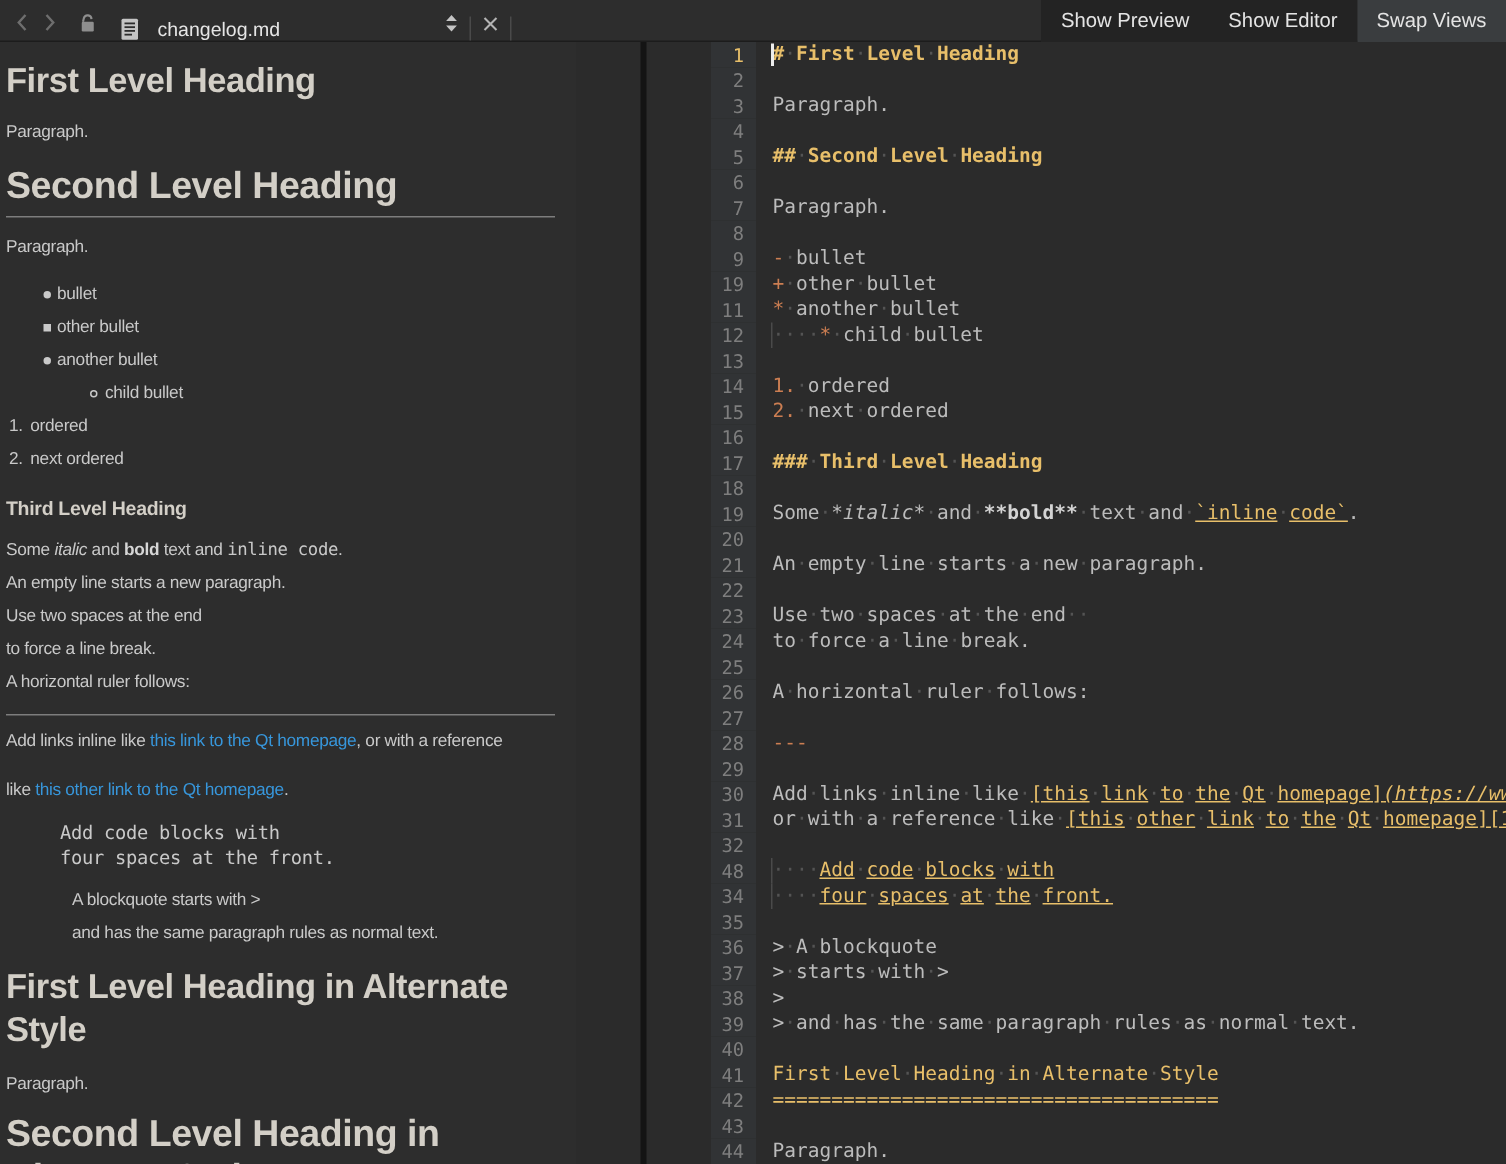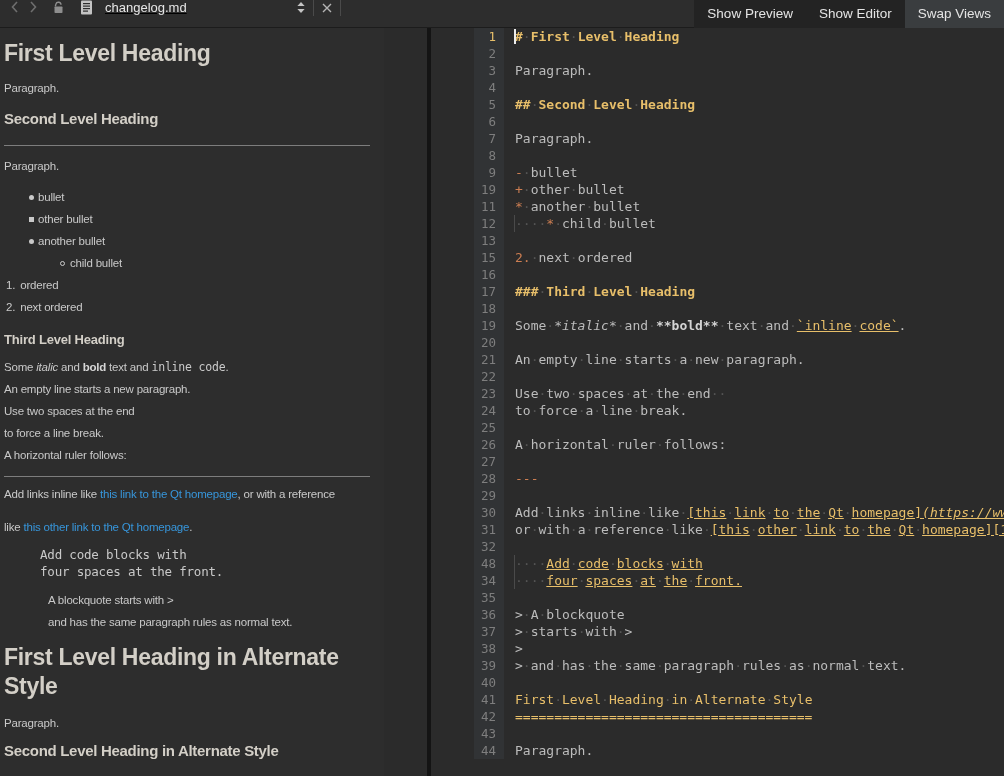--- a/index.html
+++ b/index.html
@@ -1,39 +1,39 @@
 <!DOCTYPE html>
 <html><head>
 <meta charset="utf-8">
 <style>
   * { margin:0; padding:0; box-sizing:border-box; }
   html,body { background:#1e1e1e; }
   .app { width:1004px; height:776px; background:#2b2b2b; font-family:"Liberation Sans",sans-serif; overflow:hidden; position:relative; }
 
   
   .tabbar { height:28px; background:#2d2d2d; border-bottom:1px solid #1c1c1c; display:flex; align-items:center; }
-  .tabstrip { display:flex; align-items:flex-start; width:348px; height:100%;text-decoration:underline; }
+  .tabstrip { display:flex; align-items:flex-end; width:348px; height:100%; }
   .navbtn { margin-left:10px; display:flex; align-items:center; }
   .icon-gap { margin-left:14px; display:flex; align-items:center; }
   .filename { margin-left:12px; color:#e6e6e6; font-size:13px; flex:1; }
   .vsep { width:1px; height:16px; background:#4a4a4a; margin:0 7px; }
   .spacer { flex:1; }
   .tb-btn { height:28px; display:flex; align-items:center; padding:0 13px; font-size:13.5px; color:#e4e4e4; cursor:default; }
   .tb-dark { background:#232323; }
   .tb-lite { background:#3a3d3f; }
 
   
   .content { display:flex; height:748px;gap:43px; }
   .divider { width:4px; background:#141414; }
 
   
   .preview { width:384px; background:#2d2d2d; padding:4px 14px 0 4px; overflow:hidden;
              color:#c9c9c9; font-size:11.5px; letter-spacing:-0.2px; }
   .pv-h1 { font-size:23px; line-height:29px; font-weight:bold; color:#d3cfc7; letter-spacing:-0.3px; margin-top:7px; }
-  .pv-h2 { font-size:15px; font-weight:bold; color:#d3cfc7; letter-spacing:-0.3px; margin-top:13px; padding-bottom:18px; border-bottom:1px solid #7d7d7d; }
+  .pv-h2 { font-size:25px; font-weight:bold; color:#d3cfc7; letter-spacing:-0.3px; margin-top:13px; padding-bottom:5px; border-bottom:1px solid #7d7d7d; }
   .pv-h3 { font-size:13px; font-weight:bold; color:#d3cfc7; margin-top:16px; }
   .pv-p { margin-top:12px; line-height:17px; }
   .pv-p.tight { margin-top:5px; }
   .pv-ul { margin-top:13px; }
   .pv-li { position:relative; padding-left:34px; line-height:18px; margin-bottom:4px; }
   .pv-li .mk { position:absolute; left:25px; top:7px; width:5px; height:5px; background:#c9c9c9; }
   .pv-li .mk.disc { border-radius:50%; }
   .pv-li .mk.square { border-radius:0; }
   .pv-li.child { padding-left:66px; }
   .pv-li.child .mk { left:56px; background:transparent; border:1px solid #c9c9c9; border-radius:50%; }
@@ -190,20 +190,21 @@
           <div class="cl"><span class="ln">4</span><span class="code"></span></div>
           <div class="cl"><span class="ln">5</span><span class="code"><span class="h">##</span><span class="ws">·</span><span class="h">Second</span><span class="ws">·</span><span class="h">Level</span><span class="ws">·</span><span class="h">Heading</span></span></div>
           <div class="cl"><span class="ln">6</span><span class="code"></span></div>
           <div class="cl"><span class="ln">7</span><span class="code"><span class="t">Paragraph.</span></span></div>
           <div class="cl"><span class="ln">8</span><span class="code"></span></div>
           <div class="cl"><span class="ln">9</span><span class="code"><span class="m">-</span><span class="ws">·</span><span class="t">bullet</span></span></div>
           <div class="cl"><span class="ln">19</span><span class="code"><span class="m">+</span><span class="ws">·</span><span class="t">other</span><span class="ws">·</span><span class="t">bullet</span></span></div>
           <div class="cl"><span class="ln">11</span><span class="code"><span class="m">*</span><span class="ws">·</span><span class="t">another</span><span class="ws">·</span><span class="t">bullet</span></span></div>
           <div class="cl"><span class="ln">12</span><span class="code guide"><span class="ws">····</span><span class="m">*</span><span class="ws">·</span><span class="t">child</span><span class="ws">·</span><span class="t">bullet</span></span></div>
           <div class="cl"><span class="ln">13</span><span class="code"></span></div>
+          <div class="cl"><span class="ln">14</span><span class="code"><span class="m">1.</span><span class="ws">·</span><span class="t">ordered</span></span></div>
           <div class="cl"><span class="ln">15</span><span class="code"><span class="m">2.</span><span class="ws">·</span><span class="t">next</span><span class="ws">·</span><span class="t">ordered</span></span></div>
           <div class="cl"><span class="ln">16</span><span class="code"></span></div>
           <div class="cl"><span class="ln">17</span><span class="code"><span class="h">###</span><span class="ws">·</span><span class="h">Third</span><span class="ws">·</span><span class="h">Level</span><span class="ws">·</span><span class="h">Heading</span></span></div>
           <div class="cl"><span class="ln">18</span><span class="code"></span></div>
           <div class="cl"><span class="ln">19</span><span class="code"><span class="t">Some</span><span class="ws">·</span><span class="i">*italic*</span><span class="ws">·</span><span class="t">and</span><span class="ws">·</span><span class="b">**bold**</span><span class="ws">·</span><span class="t">text</span><span class="ws">·</span><span class="t">and</span><span class="ws">·</span><span class="lk">`inline</span><span class="ws">·</span><span class="lk">code`</span><span class="t">.</span></span></div>
           <div class="cl"><span class="ln">20</span><span class="code"></span></div>
           <div class="cl"><span class="ln">21</span><span class="code"><span class="t">An</span><span class="ws">·</span><span class="t">empty</span><span class="ws">·</span><span class="t">line</span><span class="ws">·</span><span class="t">starts</span><span class="ws">·</span><span class="t">a</span><span class="ws">·</span><span class="t">new</span><span class="ws">·</span><span class="t">paragraph.</span></span></div>
           <div class="cl"><span class="ln">22</span><span class="code"></span></div>
           <div class="cl"><span class="ln">23</span><span class="code"><span class="t">Use</span><span class="ws">·</span><span class="t">two</span><span class="ws">·</span><span class="t">spaces</span><span class="ws">·</span><span class="t">at</span><span class="ws">·</span><span class="t">the</span><span class="ws">·</span><span class="t">end</span><span class="ws">··</span></span></div>
           <div class="cl"><span class="ln">24</span><span class="code"><span class="t">to</span><span class="ws">·</span><span class="t">force</span><span class="ws">·</span><span class="t">a</span><span class="ws">·</span><span class="t">line</span><span class="ws">·</span><span class="t">break.</span></span></div>

